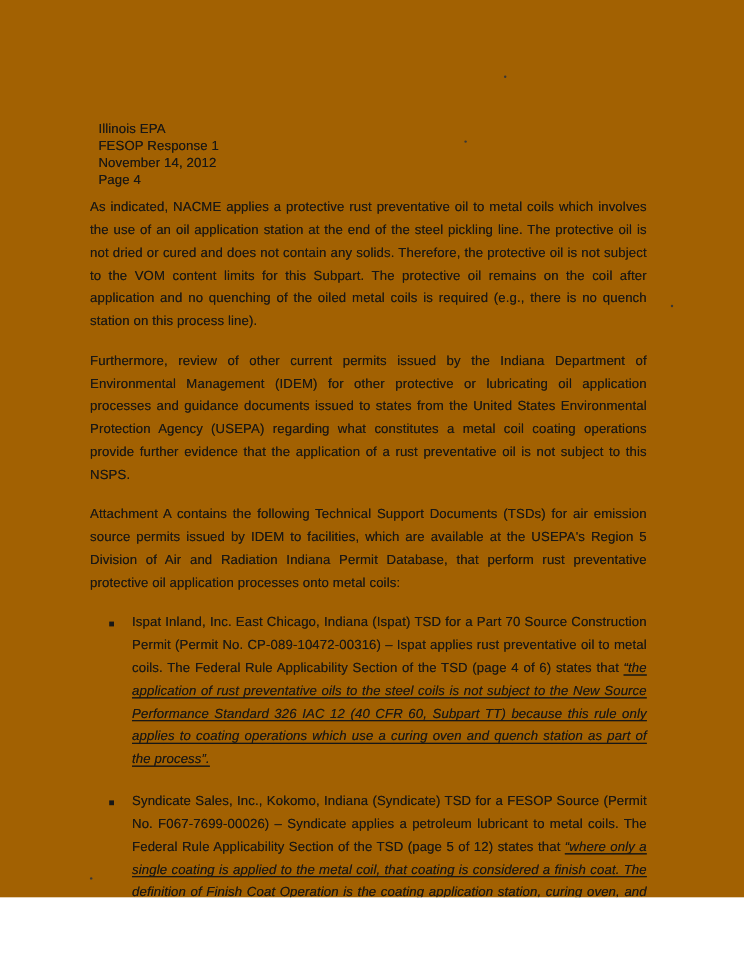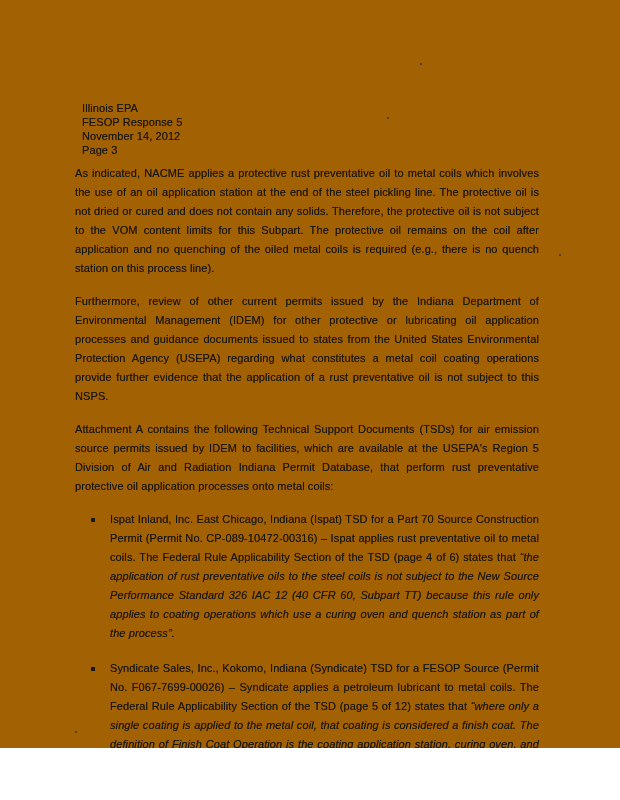--- a/index.html
+++ b/index.html
@@ -47,20 +47,21 @@
   ul.tsd-list li .marker {
     position: absolute;
     left: -19px;
     top: 8px;
     width: 4px;
     height: 4px;
     background: #1b1b1b;
   }
   .quote {
     font-style: italic;
+    text-decoration: underline;
     text-underline-offset: 2px;
   }
   li.cutoff { text-align-last: justify; margin-top: 16px; }
   .speck {
     position: absolute;
     width: 2px;
     height: 2px;
     border-radius: 50%;
     background: #3a3a3a;
   }
@@ -69,23 +70,23 @@
   .speck.s3 { left: 559px; top: 254px; }
   .speck.s4 { left: 75px;  top: 731px; width: 2px; height: 2px; }
 </style>
 </head>
 <body>
 
 <div class="page scan-text">
 
   <div class="letterhead">
     <div>Illinois EPA</div>
-    <div>FESOP Response 5</div>
+    <div>FESOP Response 1</div>
     <div>November 14, 2012</div>
-    <div>Page 3</div>
+    <div>Page 4</div>
   </div>
 
   <div class="content">
     <p>As indicated, NACME applies a protective rust preventative oil to metal coils which involves the use of an oil application station at the end of the steel pickling line. The protective oil is not dried or cured and does not contain any solids. Therefore, the protective oil is not subject to the VOM content limits for this Subpart. The protective oil remains on the coil after application and no quenching of the oiled metal coils is required (e.g., there is no quench station on this process line).</p>
 
     <p>Furthermore, review of other current permits issued by the Indiana Department of Environmental Management (IDEM) for other protective or lubricating oil application processes and guidance documents issued to states from the United States Environmental Protection Agency (USEPA) regarding what constitutes a metal coil coating operations provide further evidence that the application of a rust preventative oil is not subject to this NSPS.</p>
 
     <p>Attachment A contains the following Technical Support Documents (TSDs) for air emission source permits issued by IDEM to facilities, which are available at the USEPA's Region 5 Division of Air and Radiation Indiana Permit Database, that perform rust preventative protective oil application processes onto metal coils:</p>
 
     <ul class="tsd-list">

